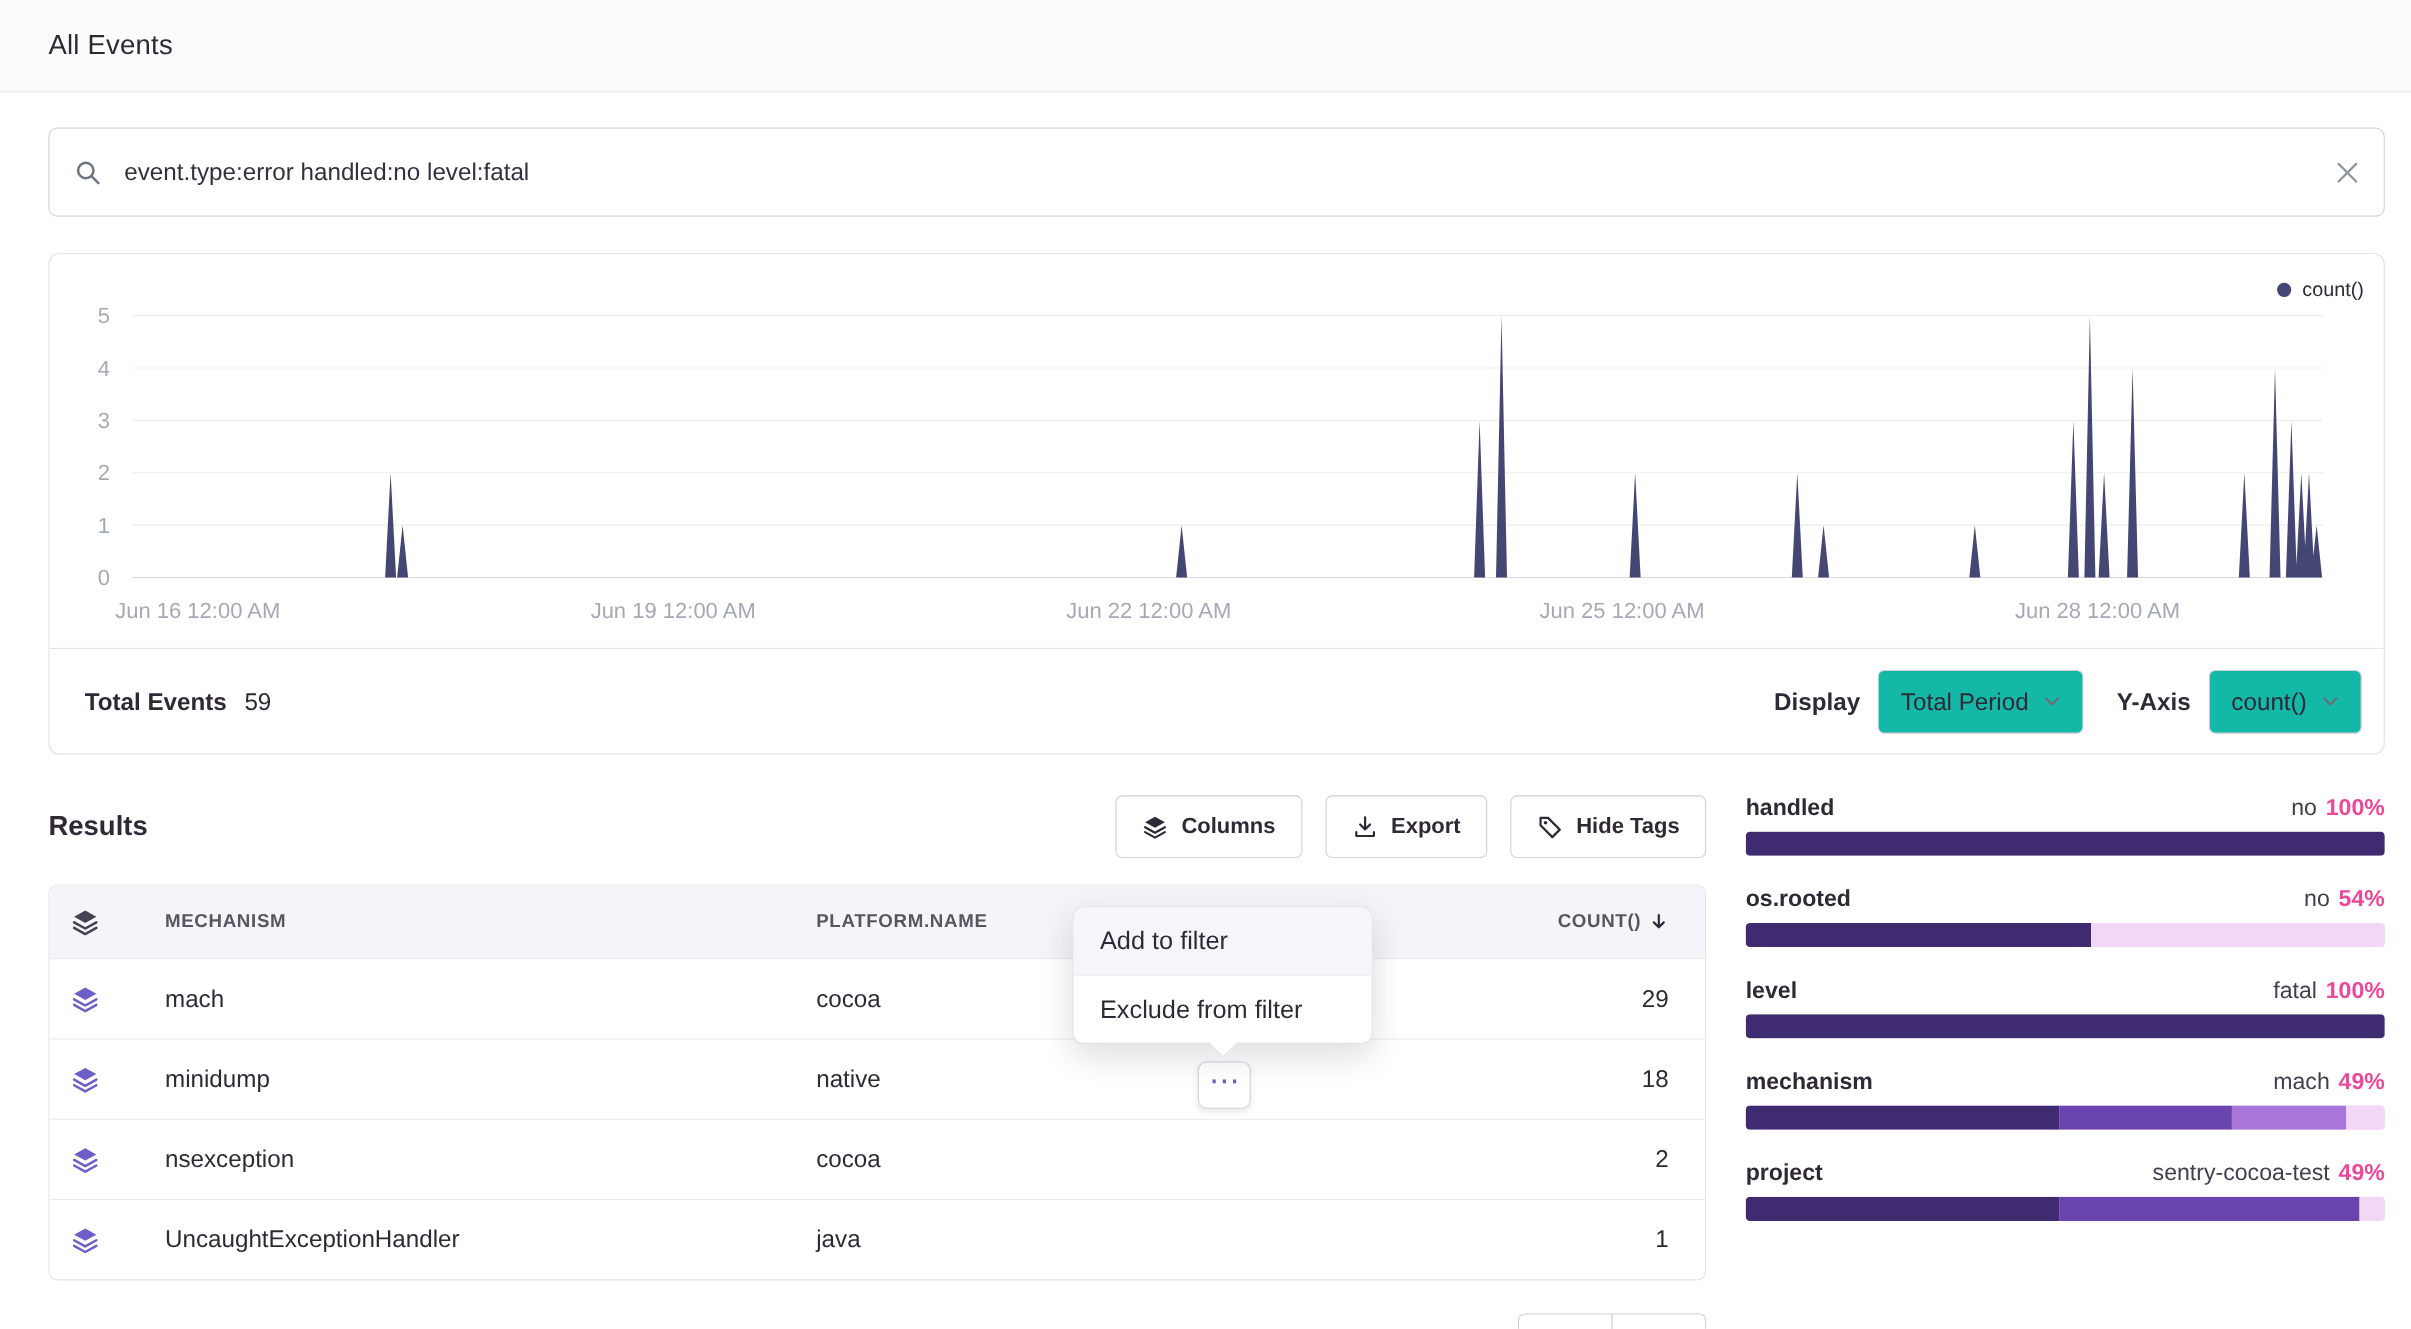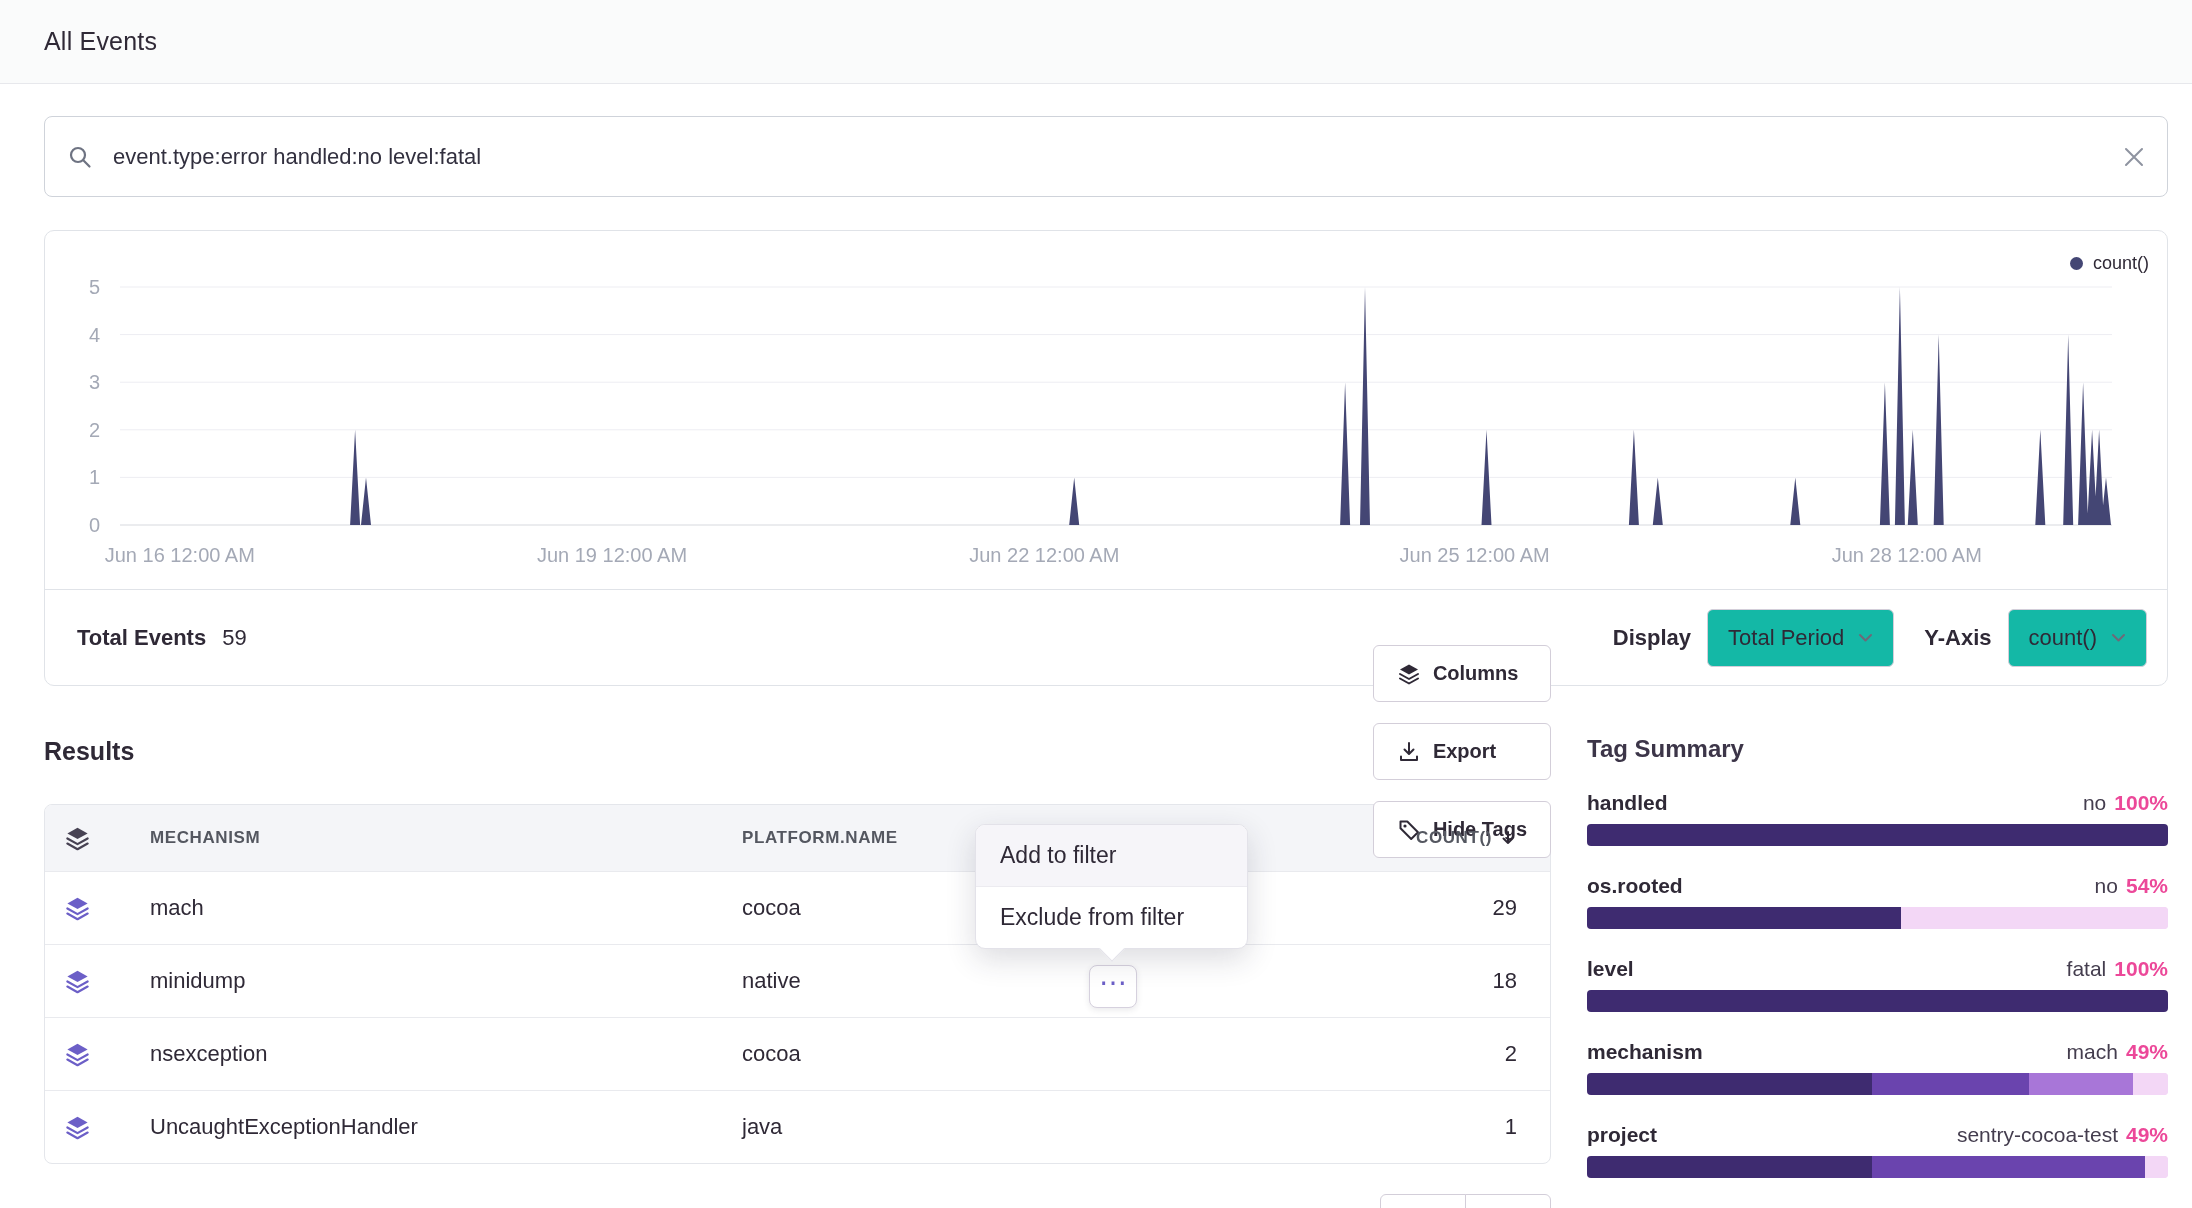--- a/index.html
+++ b/index.html
@@ -37,21 +37,21 @@
   .footer-controls { display:flex; align-items:center; gap:16px; font-size:22px; }
   .control-label { font-weight:700; }
   .control-label.second { margin-left:14px; }
   .dropdown { display:flex; align-items:center; gap:14px; border:1px solid #d3ced9; border-radius:6px; background:#14b8a6; height:58px; padding:0 20px; font-size:22px; color:#2f2936; cursor:pointer; font-family:inherit; }
 
   
   .results-row { display:flex; gap:36px; }
   .results-main { width:1507px; position:relative; }
   .results-header { display:flex; align-items:center; height:57px; margin-bottom:24px; }
   .results-title { font-size:25px; font-weight:700; }
-  .results-buttons { margin-left:auto; display:flex; gap:21px;flex-direction:column; }
+  .results-buttons { margin-left:auto; display:flex; gap:21px; }
   .btn { display:flex; align-items:center; gap:12px; height:57px; padding:0 23px; border:1px solid #d3ced9; border-radius:6px; background:#fff; font-size:20px; font-weight:600; color:#2f2936; font-family:inherit; cursor:pointer; }
 
   
   .data-table { border:1px solid #e4e6eb; border-radius:8px; overflow:hidden; background:#fff; }
   .table-header, .table-row { display:grid; grid-template-columns:64px 633px 1fr 193px; align-items:center; }
   .table-header { height:66px; background:#f4f5f8; color:#545760; font-size:17px; font-weight:700; letter-spacing:0.6px; }
   .table-row { height:73px; border-top:1px solid #e9eaee; font-size:22px; }
   .cell-icon { display:flex; justify-content:center; align-items:center; }
   .cell-mechanism, .th-mechanism { padding-left:41px; }
   .cell-count { text-align:right; padding-right:33px; }
@@ -286,21 +286,20 @@
         <span>⋯</span>
       </button>
 
       <div class="pagination">
         <button class="page-btn prev"></button>
         <button class="page-btn next"></button>
       </div>
     </div>
 
     <div class="tag-summary">
-      <div class="tag-title">Tag Summary</div>
 
       <div class="tag-entry">
         <div class="tag-label-row">
           <span class="tag-name">handled</span>
           <span class="tag-right"><span>no</span><span class="tag-percent">100%</span></span>
         </div>
         <div class="tag-bar">
             <div style="width:100%;background:#3e2b70"></div>
           </div>
       </div>

